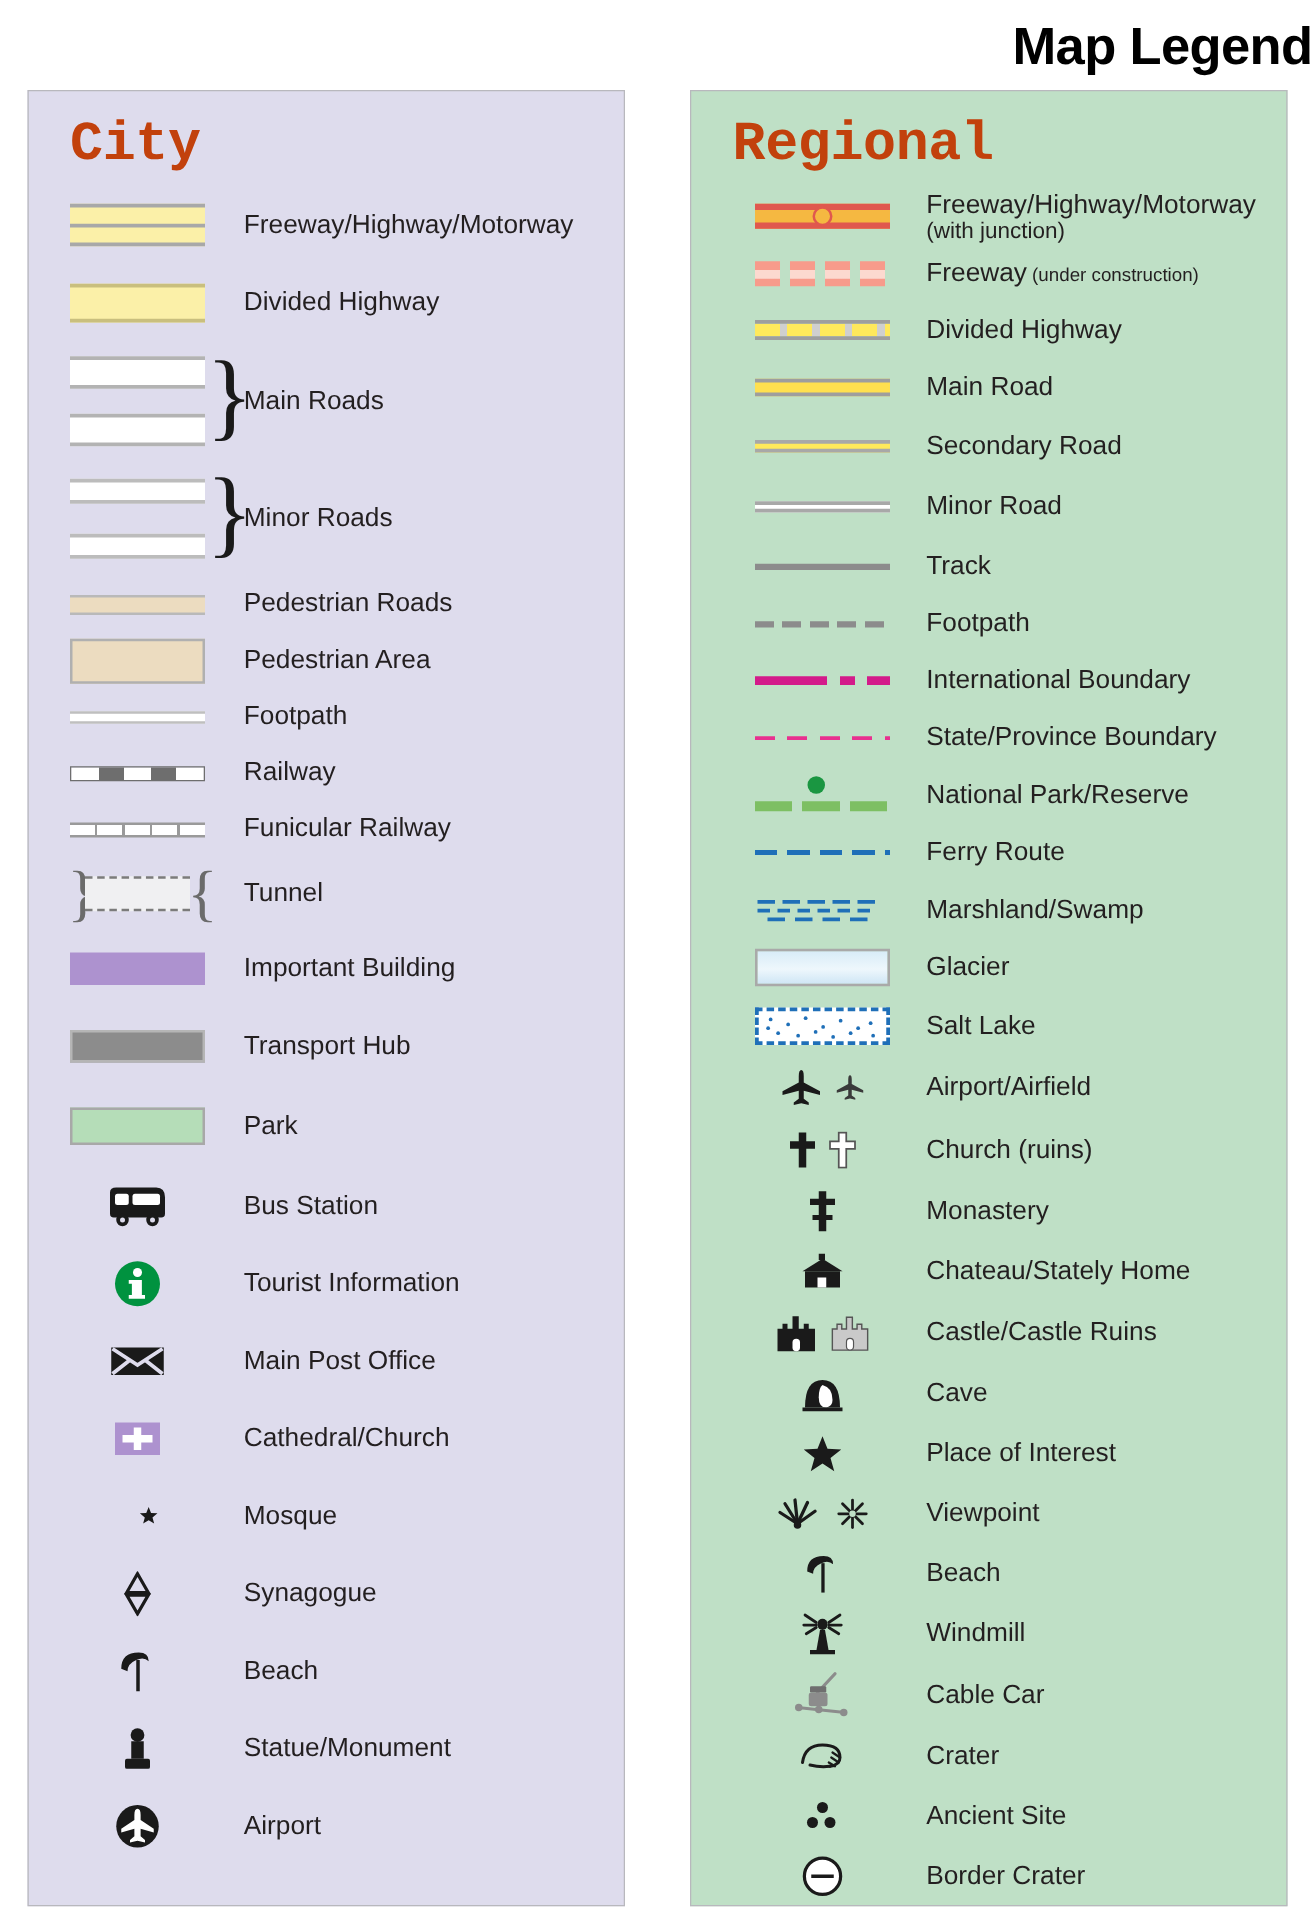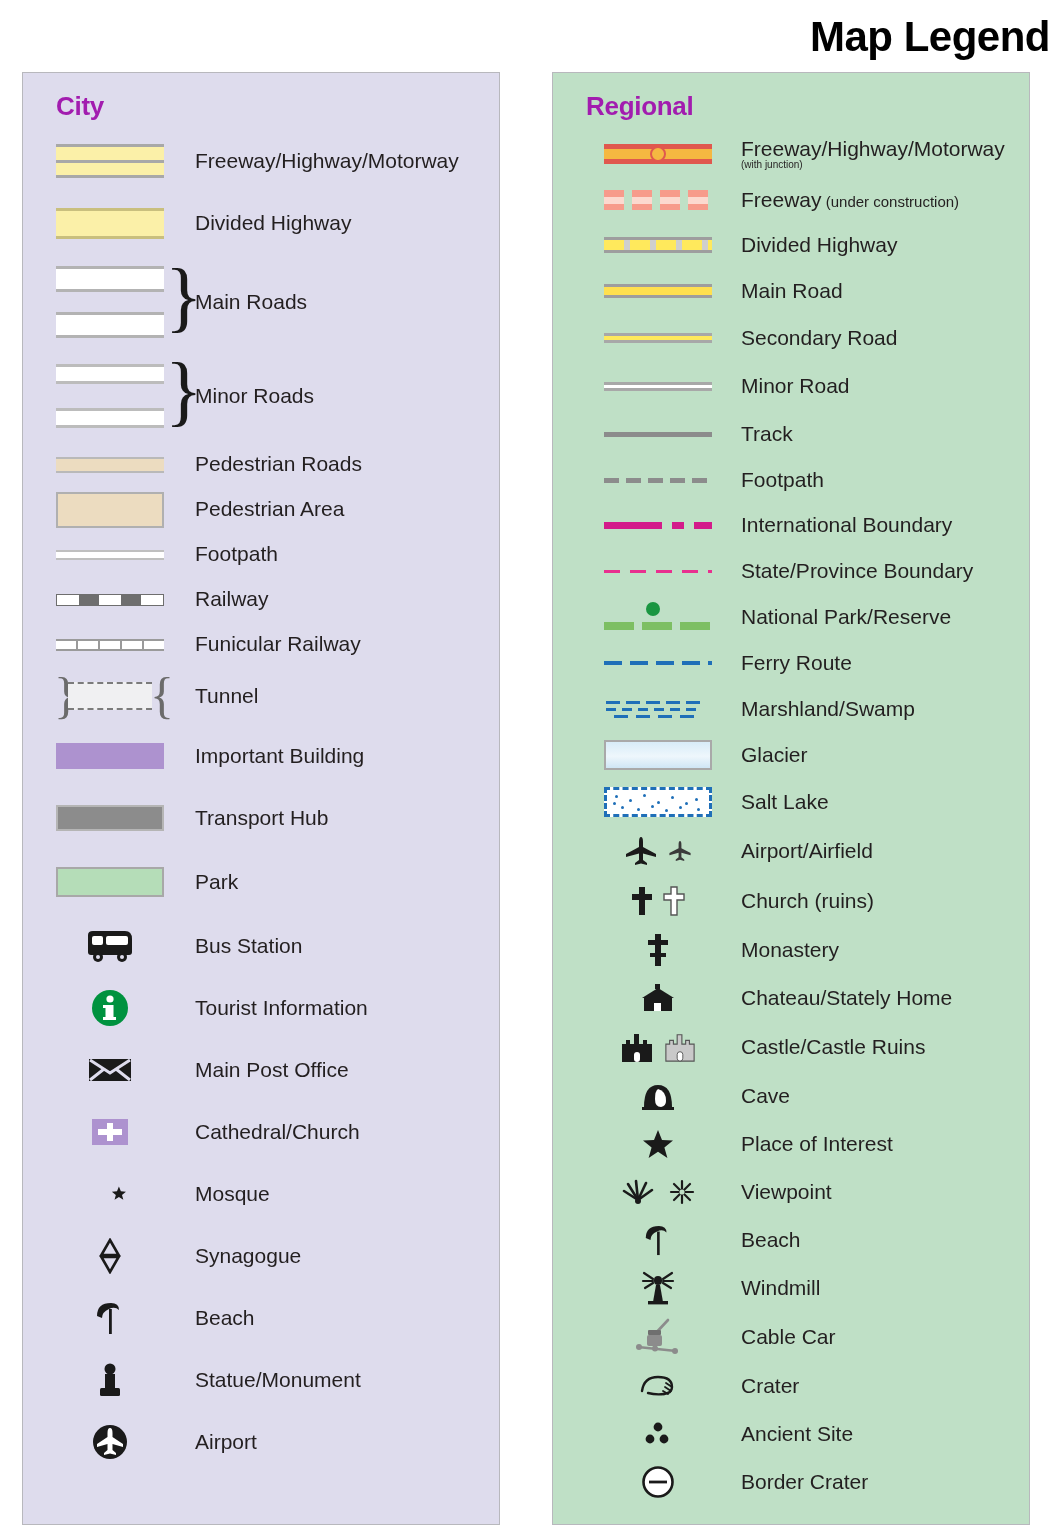--- a/index.html
+++ b/index.html
@@ -31,25 +31,26 @@
   }
   #panel-city {
     left: 22px; width: 478px; height: 1453px;
     background: #dedced;
   }
   #panel-regional {
     left: 552px; width: 478px; height: 1453px;
     background: #bfe0c6;
   }
   .panel-title {
-    font-size: 26px;
+    font-size: 44px;
     font-weight: bold;
-    color: #a21caf;
+    color: #c2410c;
     margin: 18px 0 0 33px;
     letter-spacing: -0.3px;
+    font-family: Liberation Mono, monospace;
   }
 
   .rows { margin-top: 8px; }
 
   .row {
     display: flex;
     align-items: center;
     width: 100%;
   }
   .sym {
@@ -58,21 +59,21 @@
     align-items: center;
     justify-content: center;
     position: relative;
   }
   .lbl {
     font-size: 21px;
     color: #231f20;
     white-space: nowrap;
     line-height: 1.05;
   }
-  .lbl .sub { font-size: 10px; display: block; }
+  .lbl .sub { font-size: 18px; display: block; }
   .lbl .inline-sub { font-size: 15px; }
 
   
   #panel-city .row { padding-left: 22px; }
   #panel-city .sym { width: 130px; }
   #panel-city .lbl { margin-left: 20px; }
   .c-freeway { width:108px; height:34px; background:#fbf0a8; border-top:3px solid #a8a8a8; border-bottom:3px solid #a8a8a8; position:relative; }
   .c-freeway::after { content:""; position:absolute; left:0; right:0; top:50%; height:3px; margin-top:-1.5px; background:#a8a8a8; }
   .c-divhwy { width:108px; height:31px; background:#fbf0a8; border-top:3px solid #c9bf7e; border-bottom:3px solid #c9bf7e; }
   .c-whiteroad-lg { width:108px; height:26px; background:#ffffff; border-top:3px solid #b3b3b3; border-bottom:3px solid #b3b3b3; }

